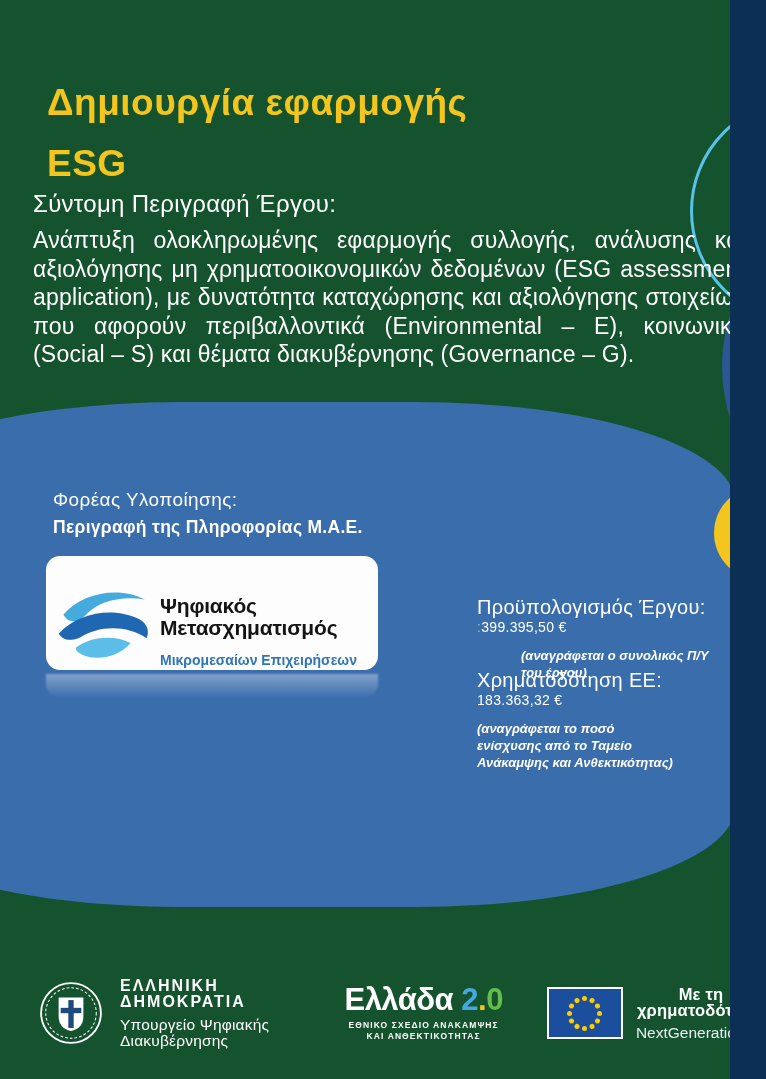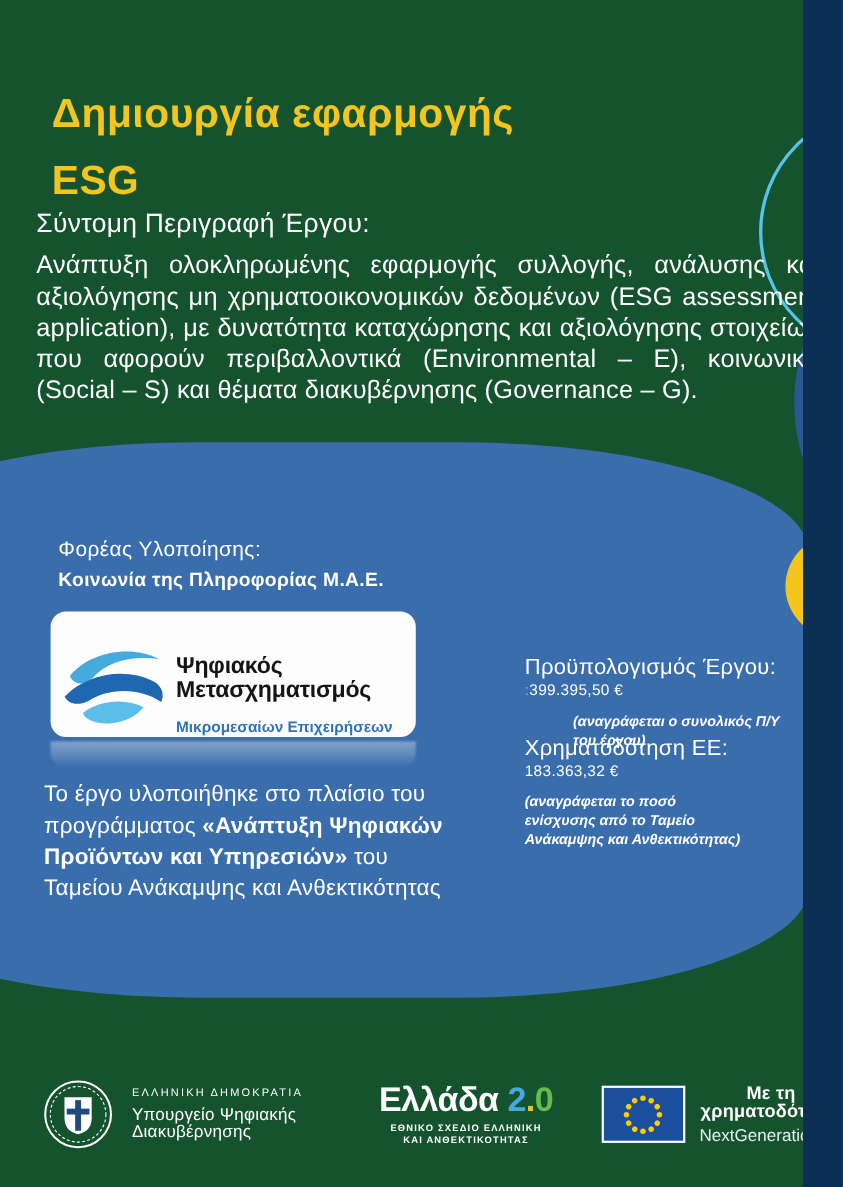--- a/index.html
+++ b/index.html
@@ -51,21 +51,21 @@
   .budget .fin-note{width:212px;margin-left:44px;}
   .funding{position:absolute;left:477px;top:669px;width:240px;}
   .funding .fin-note{width:200px;}
   
   .footer{position:absolute;left:0;bottom:0;width:766px;height:132px;
     display:flex;align-items:center;}
   .f-group{display:flex;align-items:center;}
   .f-hellenic{margin-left:38px;}
   .emblem{width:66px;height:66px;flex:0 0 auto;}
   .hellenic-text{margin-left:16px;line-height:1;}
-  .hellenic-name{font-size:10px;font-weight:normal;letter-spacing:2px;}
+  .hellenic-name{font-size:16px;font-weight:bold;letter-spacing:2px;}
   .hellenic-ministry{font-size:15.5px;margin-top:7px;letter-spacing:.2px;}
   .f-greece{margin-left:46px;flex-direction:column;align-items:center;}
   .g20-word{font-size:31px;font-weight:bold;line-height:1;letter-spacing:-.5px;white-space:nowrap;}
   .g20-two{color:#45a8df;}
   .g20-dot{color:#f5c518;}
   .g20-zero{color:#63bd4d;}
   .g20-sub{font-size:8.5px;font-weight:bold;letter-spacing:1.1px;text-align:center;
     line-height:11px;margin-top:5px;}
   .f-eu{margin-left:44px;text-align:center;}
   .eu-flag{position:relative;width:76px;height:52px;background:#1b4f9e;
@@ -89,37 +89,36 @@
 
   <div class="title">
     <div>Δημιουργία εφαρμογής</div>
     <div>ESG</div>
   </div>
 
   <div class="desc-heading">Σύντομη Περιγραφή Έργου:</div>
   <div class="desc-body">Ανάπτυξη ολοκληρωμένης εφαρμογής συλλογής, ανάλυσης και αξιολόγησης μη χρηματοοικονομικών δεδομένων (ESG assessment application), με δυνατότητα καταχώρησης και αξιολόγησης στοιχείων που αφορούν περιβαλλοντικά (Environmental – E), κοινωνικά (Social – S) και θέματα διακυβέρνησης (Governance – G).</div>
 
   <div class="impl-label">Φορέας Υλοποίησης:</div>
-  <div class="impl-name">Κοινωνία της Πληροφορίας Μ.Α.Ε.</div>
+  <div class="impl-name">Περιγραφή της Πληροφορίας Μ.Α.Ε.</div>
 
   <div class="logo-box">
     <svg class="logo-swoosh" viewBox="0 0 110 92">
       <path d="M10 36 C30 12, 70 6, 96 20 C70 16, 46 22, 32 38 C22 46, 14 44, 10 36 Z" fill="#45aadd"></path>
       <path d="M5 56 C28 32, 66 28, 92 42 C99 47, 101 54, 98 61 C76 46, 46 48, 28 60 C17 65, 9 63, 5 56 Z" fill="#1f67b0"></path>
       <path d="M23 71 C41 58, 65 58, 81 66 C69 81, 45 85, 31 79 C25 76, 23 74, 23 71 Z" fill="#5cbde8"></path>
     </svg>
     <div class="logo-text">
       <div class="logo-line1">Ψηφιακός</div>
       <div class="logo-line2">Μετασχηματισμός</div>
       <div class="logo-line3">Μικρομεσαίων Επιχειρήσεων</div>
     </div>
   </div>
   <div class="logo-reflection"></div>
 
-  <div class="program"><span>Το έργο υλοποιήθηκε στο πλαίσιο του προγράμματος </span><span class="b">«Ανάπτυξη Ψηφιακών Προϊόντων και Υπηρεσιών»</span><span> του Ταμείου Ανάκαμψης και Ανθεκτικότητας</span></div>
 
   <div class="budget">
     <div class="fin-label">Προϋπολογισμός Έργου:</div>
     <div class="fin-value"><span class="dim">:</span><span>399.395,50 €</span></div>
     <div class="fin-note">(αναγράφεται ο συνολικός Π/Υ του έργου)</div>
   </div>
 
   <div class="funding">
     <div class="fin-label">Χρηματοδότηση ΕΕ:</div>
     <div class="fin-value">183.363,32 €</div>
@@ -138,21 +137,21 @@
       </svg>
       <div class="hellenic-text">
         <div class="hellenic-name">ΕΛΛΗΝΙΚΗ ΔΗΜΟΚΡΑΤΙΑ</div>
         <div class="hellenic-ministry">Υπουργείο Ψηφιακής Διακυβέρνησης</div>
       </div>
     </div>
 
     <div class="f-group f-greece">
       <div class="g20-word"><span>Ελλάδα</span>&nbsp;<span class="g20-two">2</span><span class="g20-dot">.</span><span class="g20-zero">0</span></div>
       <div class="g20-sub">
-        <div>ΕΘΝΙΚΟ ΣΧΕΔΙΟ ΕΛΛΗΝΙΚΗ</div>
+        <div>ΕΘΝΙΚΟ ΣΧΕΔΙΟ ΑΝΑΚΑΜΨΗΣ</div>
         <div>ΚΑΙ ΑΝΘΕΚΤΙΚΟΤΗΤΑΣ</div>
       </div>
     </div>
 
     <div class="f-group f-eu">
       <div class="eu-flag">
         <span class="eu-star" style="transform:rotate(0deg) translateY(-15px)"></span>
         <span class="eu-star" style="transform:rotate(30deg) translateY(-15px)"></span>
         <span class="eu-star" style="transform:rotate(60deg) translateY(-15px)"></span>
         <span class="eu-star" style="transform:rotate(90deg) translateY(-15px)"></span>

